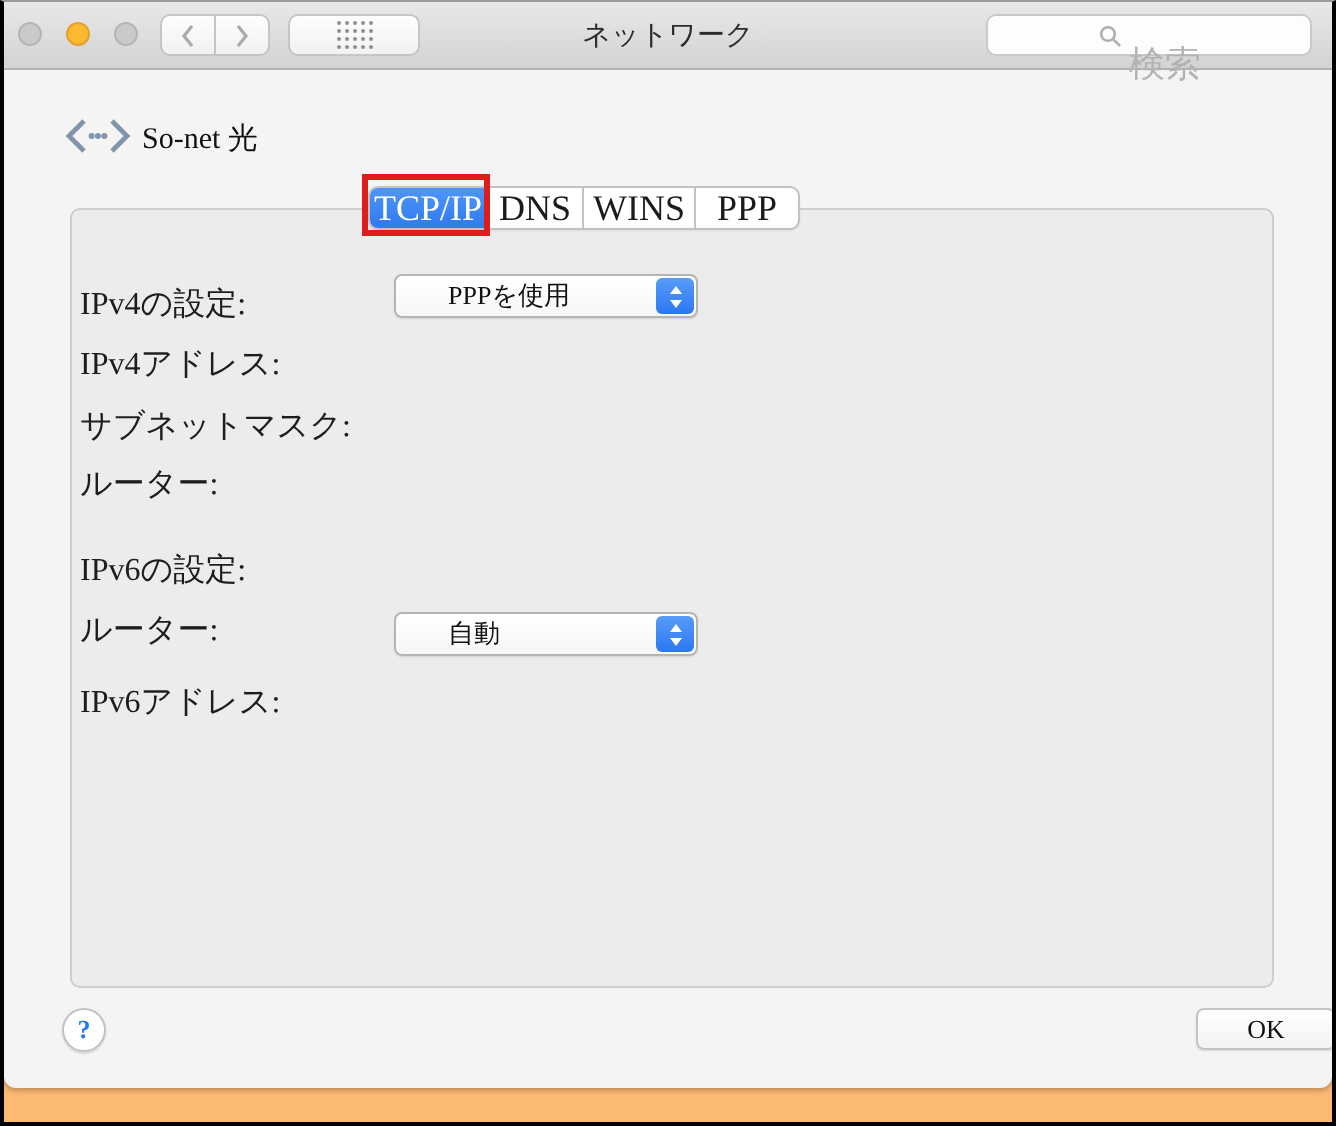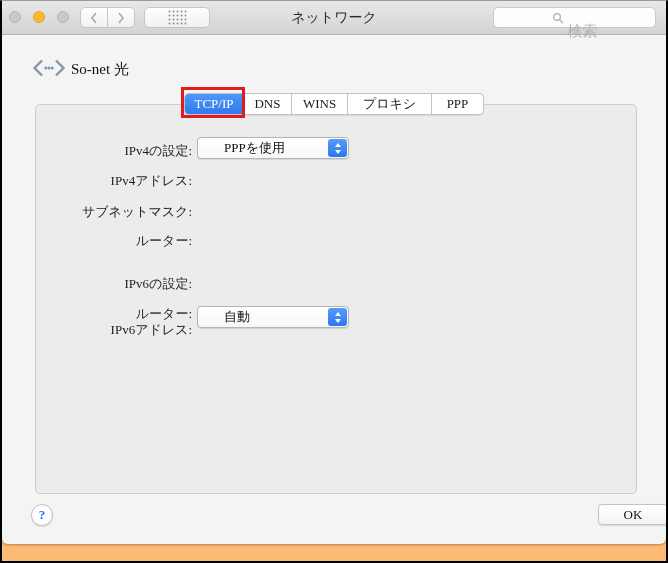--- a/index.html
+++ b/index.html
@@ -42,51 +42,51 @@
   .title{
     position:absolute;left:0;right:0;top:0;height:34px;
     display:flex;align-items:center;justify-content:center;
     font-size:14px;color:#2c2c2c;pointer-events:none;
   }
   .search{
     position:absolute;right:10px;top:6px;width:163px;height:21px;box-sizing:border-box;
     background:#fdfdfd;border:1px solid #c9c9c9;border-radius:5px;
     display:flex;align-items:center;justify-content:center;gap:4px;
   }
-  .search .ph{font-size:15px;color:#b3b3b3;margin-top:28px;}
+  .search .ph{font-size:18px;color:#b3b3b3;margin-top:28px;}
   
   .svc-icon{position:absolute;left:30px;top:58px;width:34px;height:18px;}
   .svc-name{position:absolute;left:69px;top:59px;font-size:15px;color:#111;}
   
   .seg{
     position:absolute;left:182px;top:92px;height:22px;display:flex;
     background:#fff;border:1px solid #c2c2c2;border-radius:5px;box-sizing:border-box;
     box-shadow:0 .5px 1px rgba(0,0,0,.08);z-index:3;
   }
   .seg .tab{
     display:flex;align-items:center;justify-content:center;
-    font-size:13px;color:#1b1b1b;border-left:1px solid #c2c2c2;box-sizing:border-box;height:20px;
+    font-size:18px;color:#1b1b1b;border-left:1px solid #c2c2c2;box-sizing:border-box;height:20px;
   }
   .seg .tab:first-child{border-left:none;border-radius:4px 0 0 4px;}
   .seg .tab:last-child{border-radius:0 4px 4px 0;text-align:right;}
   .seg .tab.selected{background:linear-gradient(#4e96f7,#3079f0);color:#fff;}
   .w-tcpip{width:58px;} .w-dns{width:48px;} .w-wins{width:56px;} .w-proxy{width:84px;} .w-ppp{width:52px;}
   .annotation{
     position:absolute;left:179px;top:86px;width:64px;height:31px;
     border:3px solid #de1c1c;box-sizing:border-box;z-index:5;pointer-events:none;
   }
   
   .panel{
     position:absolute;left:33px;top:103px;width:602px;height:390px;box-sizing:border-box;
     background:#ececec;border:1px solid #cecece;border-radius:5px;z-index:1;
   }
   
   .flabel{
-    position:absolute;left:38px;width:152px;text-align:right;
-    font-size:13px;color:#1d1d1d;z-index:2;
+    position:absolute;left:38px;width:152px;text-align:left;
+    font-size:16px;color:#1d1d1d;z-index:2;
   }
   .popup{
     position:absolute;left:195px;width:152px;height:22px;box-sizing:border-box;
     background:linear-gradient(#ffffff,#f7f7f7);border:1px solid #b5b5b5;border-radius:4px;
     box-shadow:0 .5px 1px rgba(0,0,0,.1);z-index:2;
   }
   .popup .val{
     position:absolute;left:26px;top:0;height:20px;line-height:20px;
     font-size:13px;color:#111;
   }
@@ -192,23 +192,20 @@
     <div class="seg">
       <div class="tab selected w-tcpip">
           <span>TCP/IP</span>
         </div>
       <div class="tab w-dns">
           <span>DNS</span>
         </div>
       <div class="tab w-wins">
           <span>WINS</span>
         </div>
-      <div class="tab w-proxy">
-          <span>プロキシ</span>
-        </div>
       <div class="tab w-ppp">
           <span>PPP</span>
         </div>
     </div>
     <div class="annotation"></div>
 
     <div class="flabel" style="top:141px;">IPv4の設定:</div>
     <div class="popup" style="top:136px;">
       <span class="val">PPPを使用</span>
       <span class="stepper">
@@ -222,19 +219,19 @@
 
     <div class="flabel" style="top:274px;">IPv6の設定:</div>
     <div class="popup" style="top:269px;margin-top:36px;">
       <span class="val">自動</span>
       <span class="stepper">
         <span class="tri-up"></span>
           <span class="tri-dn"></span>
       </span>
     </div>
     <div class="flabel" style="top:304px;">ルーター:</div>
-    <div class="flabel" style="top:320px;">IPv6アドレス:</div>
+    <div class="flabel" style="top:340px;">IPv6アドレス:</div>
 
     <div class="helpbtn">?</div>
     <div class="btn btn-ok">OK</div>
 
   </div>
 </div>
 
 </body></html>

